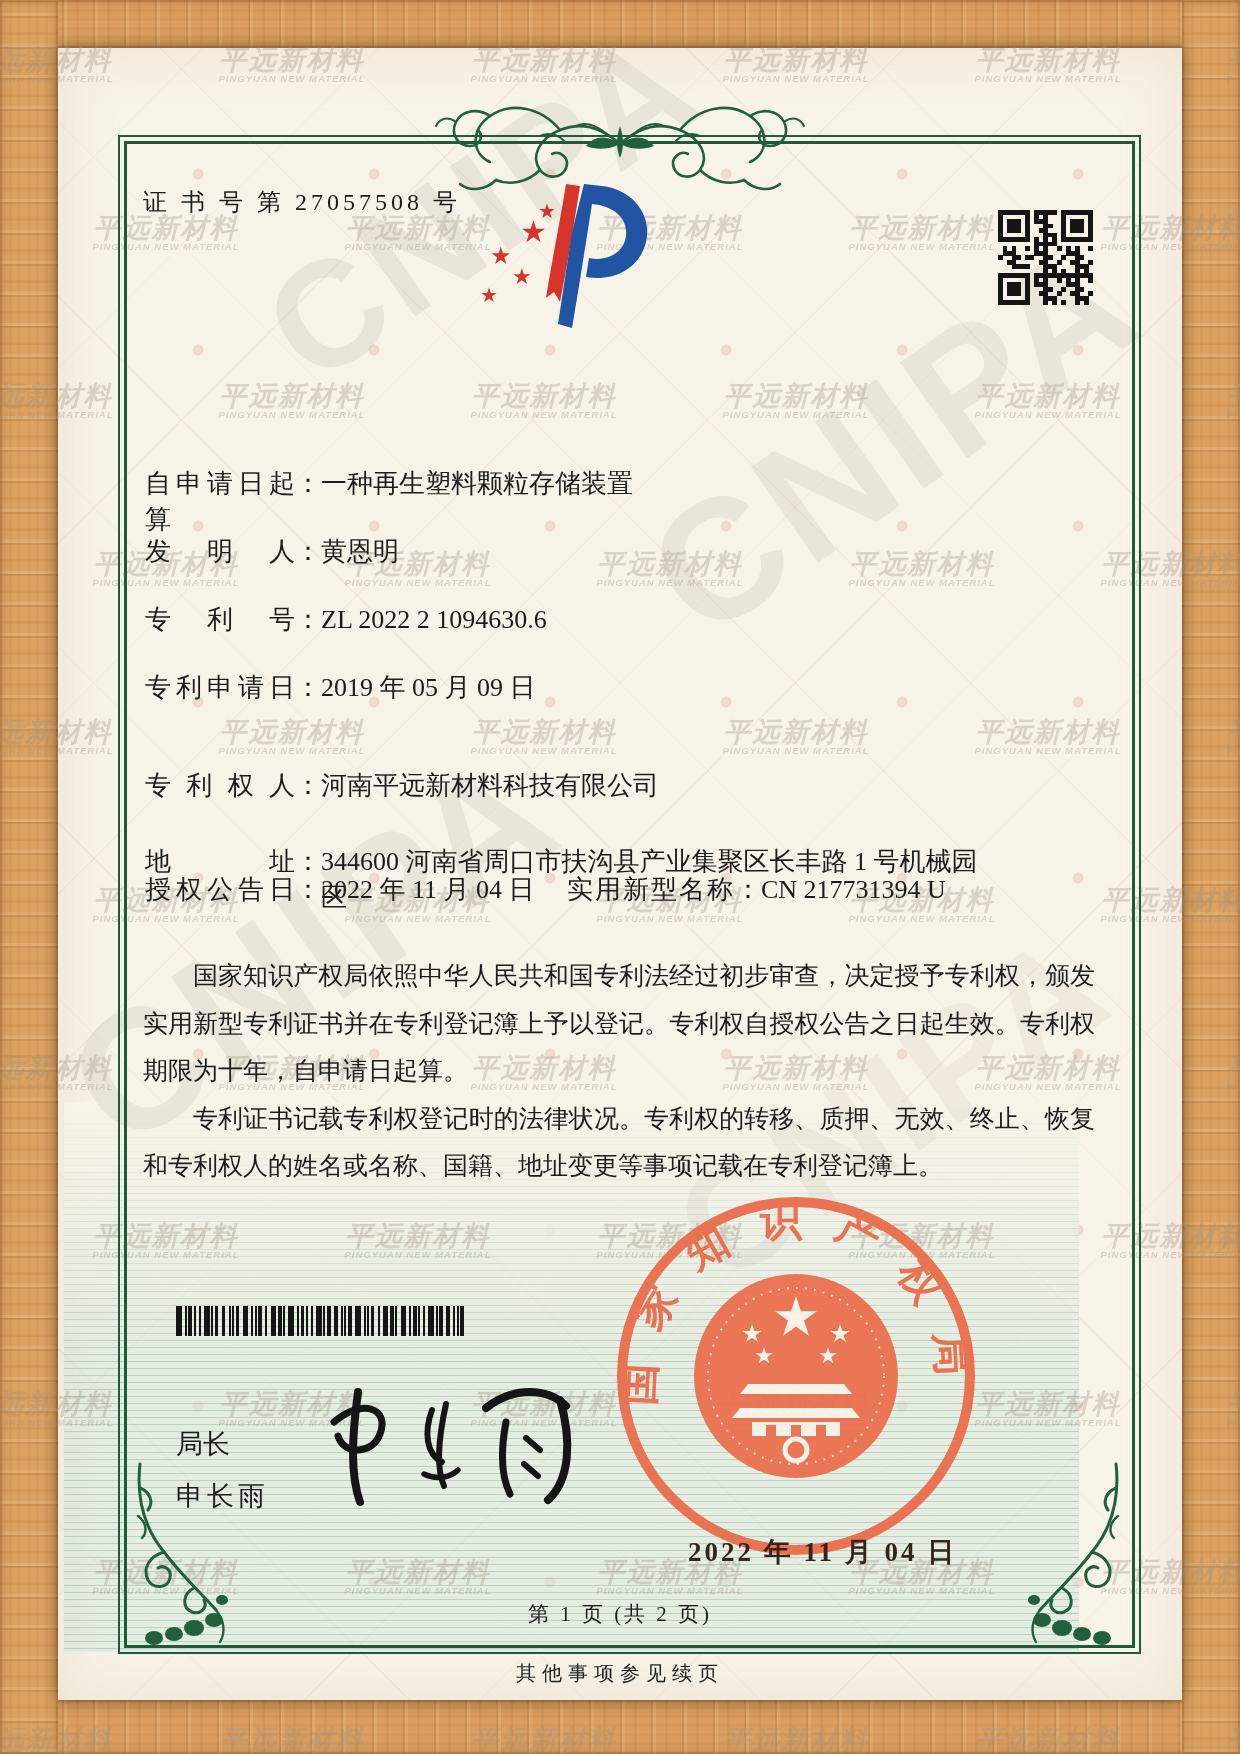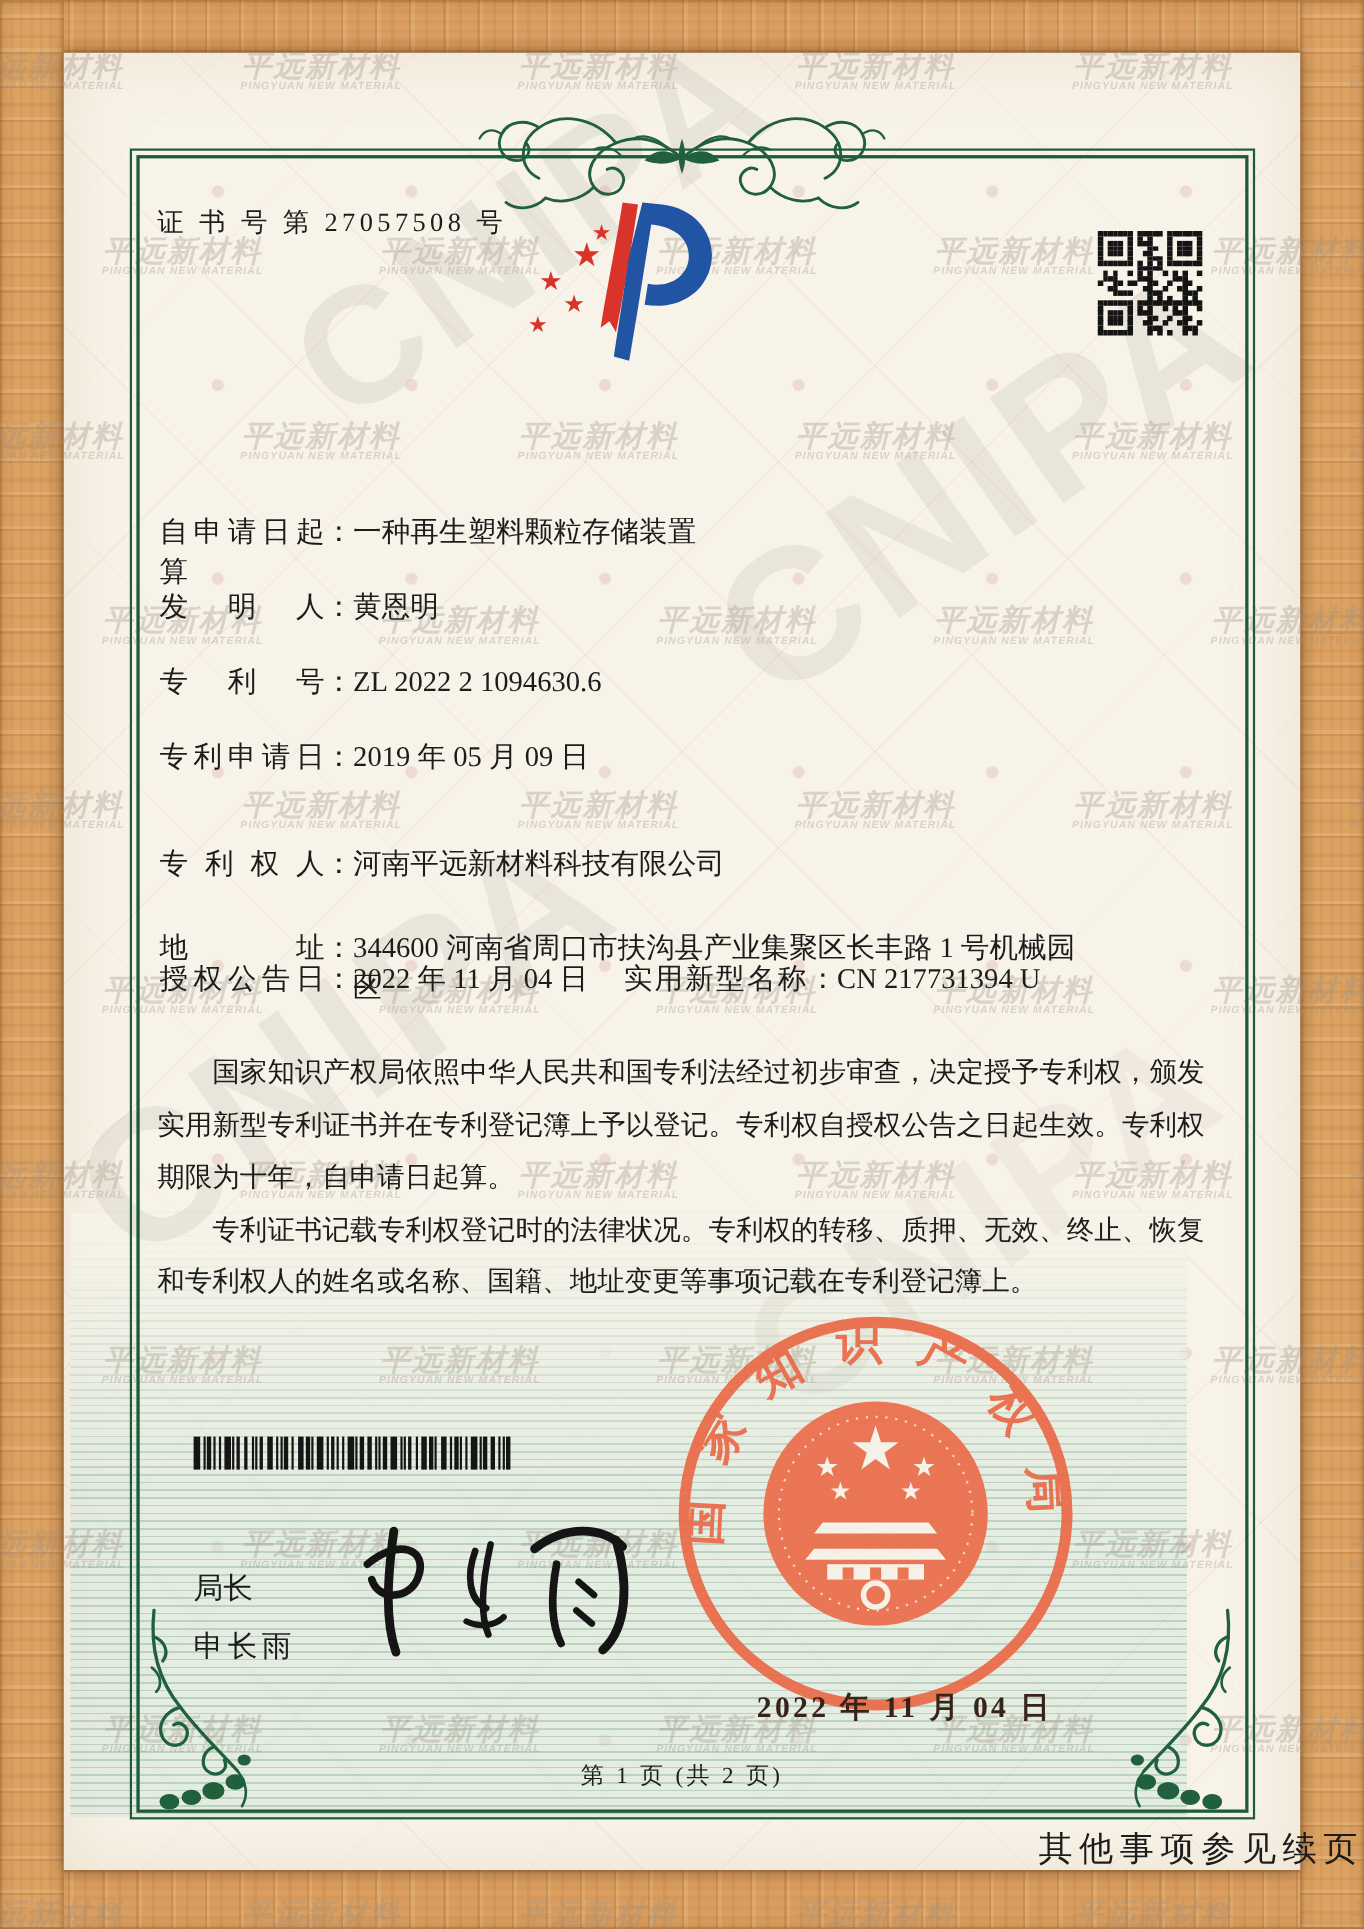--- a/index.html
+++ b/index.html
@@ -65,21 +65,21 @@
   .paras p{margin:0;font-size:25px;line-height:1.9;text-indent:2em;text-align:justify;}
 
   .barcode{left:176px;top:1306px;width:330px;height:30px;display:flex;align-items:stretch;}
   .barcode div{background:#151515;height:100%;}
 
   .signer-title{left:176px;top:1426px;font-size:27px;font-family:"Liberation Sans","DejaVu Sans",sans-serif;}
   .signer-name{left:176px;top:1478px;font-size:27px;font-family:"Liberation Sans","DejaVu Sans",sans-serif;letter-spacing:4px;}
 
   .seal-date{left:688px;top:1534px;font-size:27px;letter-spacing:3px;color:#38231a;font-weight:bold;z-index:5;}
   .page-footer{left:0;right:0;top:1600px;text-align:center;font-size:21px;letter-spacing:3px;}
-  .continuation{left:0;right:0;top:1660px;text-align:right;font-size:31px;letter-spacing:6px;}
+  .continuation{left:0;right:0;top:1660px;text-align:center;font-size:20px;letter-spacing:6px;}
 
   .qr{left:998px;top:210px;width:95px;height:95px;}
   .qr div{position:absolute;background:#141414;}
 
   .seal-svg{left:606px;top:1186px;z-index:4;opacity:.93;}
   .sig-svg{left:320px;top:1370px;z-index:5;}
 </style>
 </head>
 <body>
 

